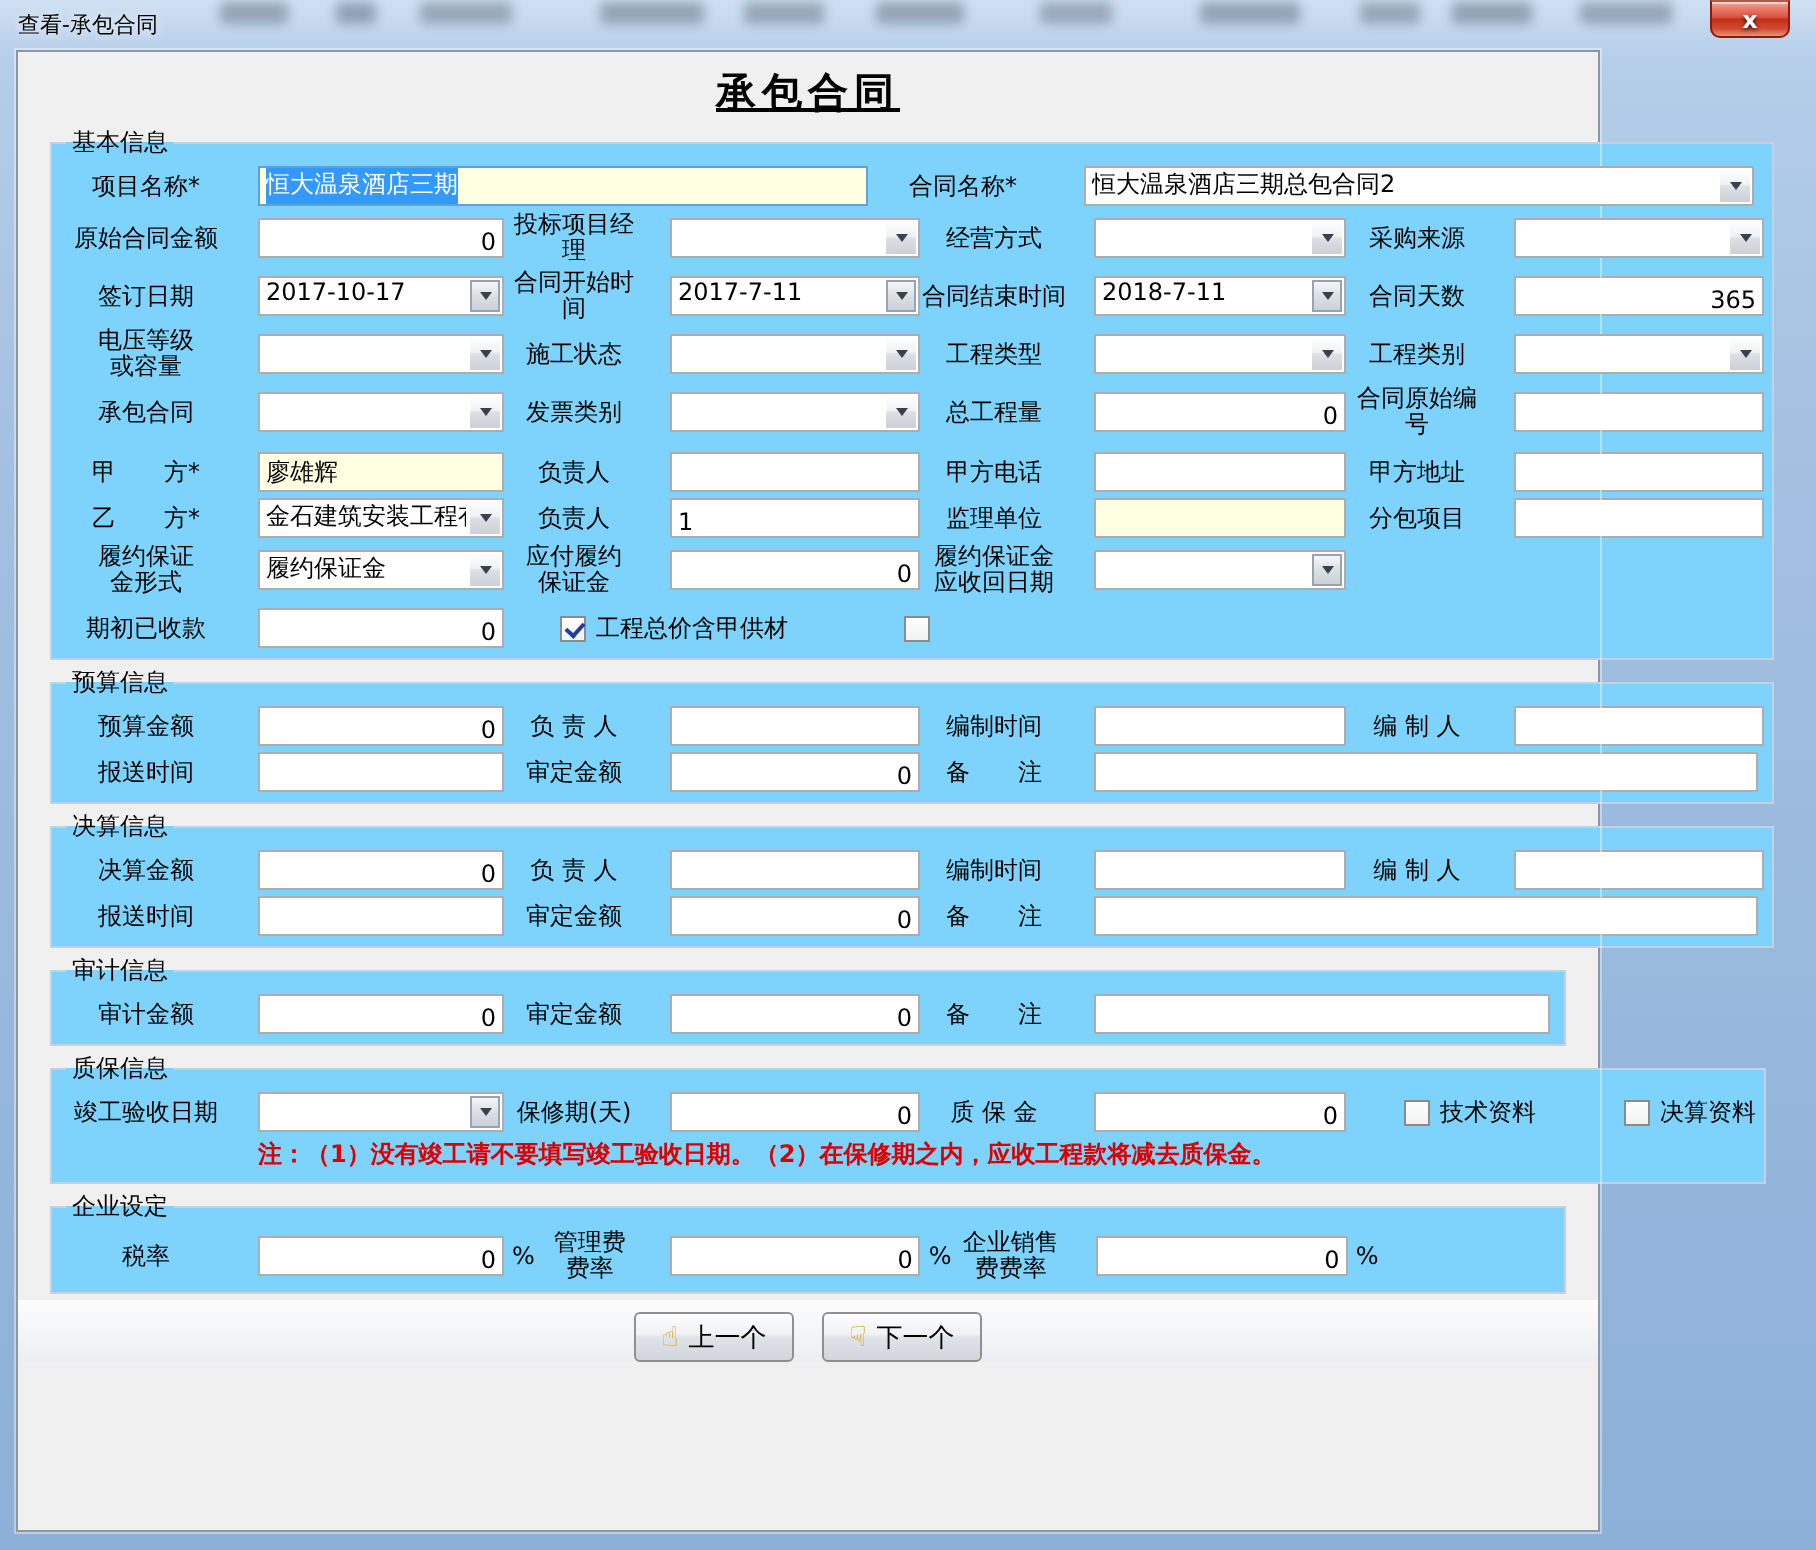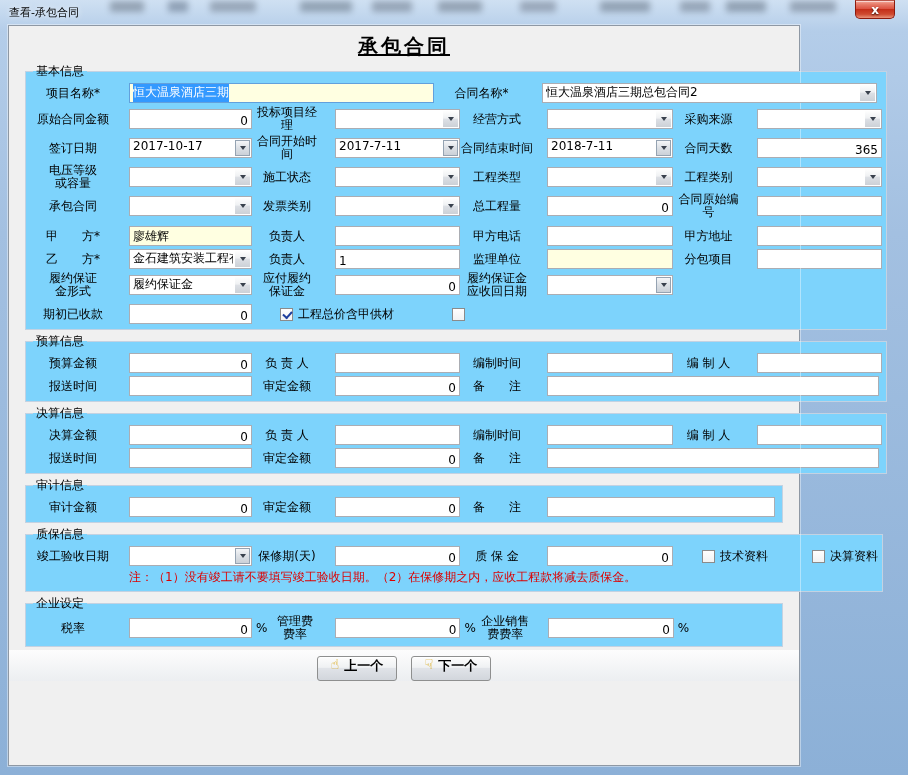--- a/index.html
+++ b/index.html
@@ -27,24 +27,24 @@
 .combo .v{white-space:nowrap;overflow:hidden;font-size:12px}
 .abtn{position:absolute;right:1px;top:1px;bottom:1px;width:15px;display:flex;align-items:center;justify-content:center;background:linear-gradient(180deg,#fefefe,#eff1f3 45%,#dde0e5 50%,#ccd1d7)}
 .date .abtn{border:1px solid #95a3b2;background:linear-gradient(180deg,#f5f6f8,#dce0e5 50%,#cbd1d8)}
 .tri{width:0;height:0;border-left:3.5px solid transparent;border-right:3.5px solid transparent;border-top:4px solid #39414d}
 .ta{height:38px}
 .sel{background:#3399ff;color:#fff;padding:1px 0}
 .cbx{width:13px;height:13px;flex:none;border:1px solid #8b8b8b;background:linear-gradient(180deg,#fefefe,#f1f2f3);position:relative}
 .cbx.on::after{content:"";position:absolute;left:2px;top:2px;width:7px;height:4px;border-left:2px solid #1e3f9e;border-bottom:2px solid #1e3f9e;transform:rotate(-48deg)}
 .cbl{font-size:12px;margin-left:5px;white-space:nowrap}
 .cbl.sm{font-size:11px}
-.note{font-size:12px;color:#dd0000;white-space:nowrap;font-weight:normal}
+.note{font-size:12px;color:#dd0000;white-space:nowrap;font-weight:bold}
 .pct{font-size:12px;margin-left:4px;flex:none}
 #btnbar{display:flex;justify-content:center;gap:14px;padding:6px 0 0;margin-top:2px;background:linear-gradient(180deg,#fdfdfd,#eceef1)}
-.btn{height:25px;min-width:80px;display:flex;justify-content:center;gap:5px;border:1px solid #8e8f8f;border-radius:3px;background:linear-gradient(180deg,#fdfdfd,#eff1f3 45%,#e0e3e8 50%,#d2d6dc);font-size:13px;font-weight:bold;box-shadow:inset 0 1px 0 rgba(255,255,255,.8);cursor:pointer;color:#000}
+.btn{height:25px;min-width:80px;display:flex;align-items:center;justify-content:center;gap:5px;border:1px solid #8e8f8f;border-radius:3px;background:linear-gradient(180deg,#fdfdfd,#eff1f3 45%,#e0e3e8 50%,#d2d6dc);font-size:13px;font-weight:normal;box-shadow:inset 0 1px 0 rgba(255,255,255,.8);cursor:pointer;color:#000}
 .hand{font-size:14px;line-height:1;color:#d9a50f;font-weight:normal}
 .hand-up::before{content:"\261D"}
 .hand-down::before{content:"\261F"}
 </style>
 </head>
 <body>
 
 <div id="frame">
   <div id="titlebar">
     <span class="glass">

